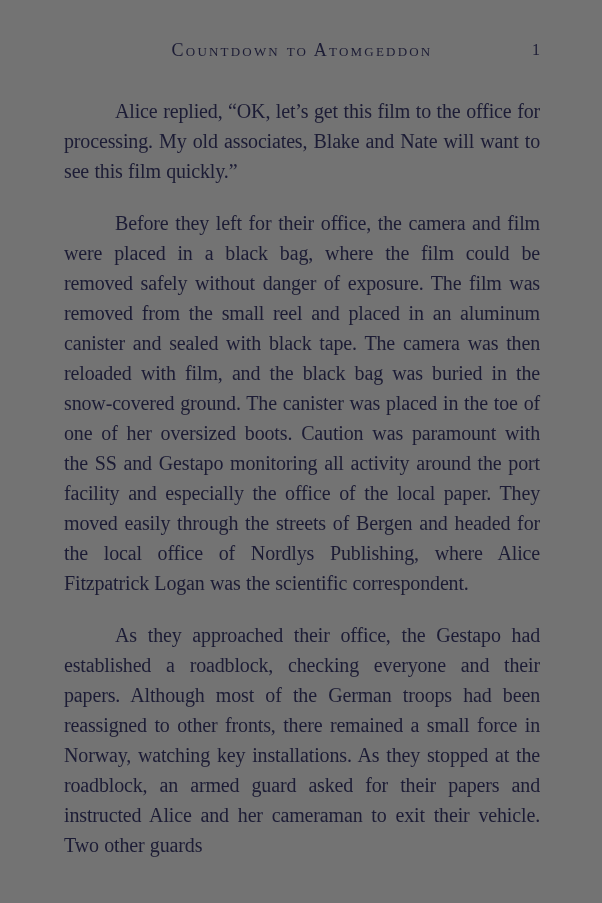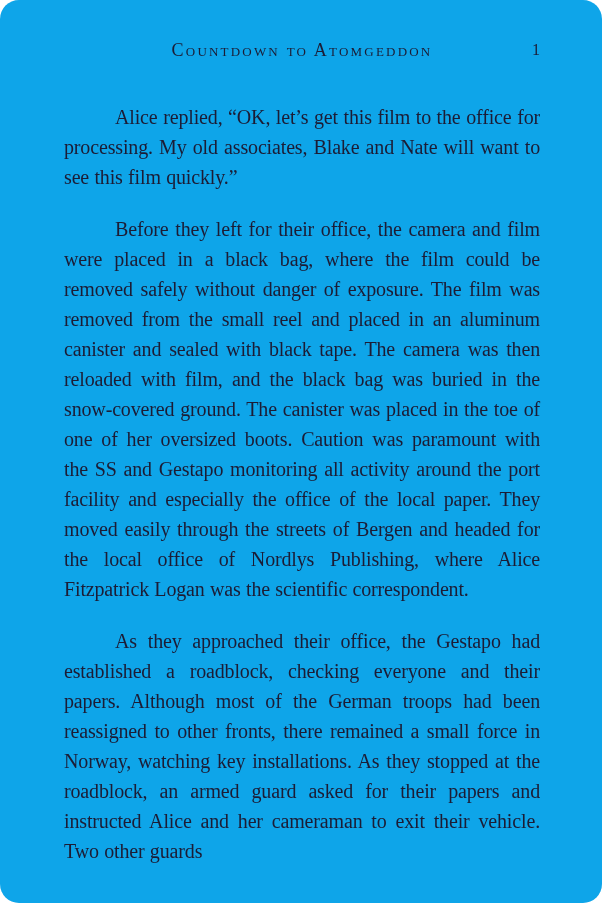--- a/index.html
+++ b/index.html
@@ -11,22 +11,21 @@
     height: 903px;
     background: #ffffff;
     font-family: "Liberation Serif", serif;
     color: #1c1c35;
     position: relative;
     overflow: hidden;
   }
   .page {
     position: absolute;
     inset: 0;
-    background: #0ea5e9;
-    border-radius: 19px;
+    background: #737373;
   }
   .running-header {
     position: absolute;
     top: 41px;
     left: 64px;
     width: 476px;
     height: 20px;
   }
   .running-head-title {
     display: block;
@@ -45,21 +44,21 @@
     line-height: 16px;
     color: #1c1c35;
   }
   .page-text {
     position: absolute;
     top: 84px;
     left: 64px;
     width: 476px;
   }
   p.body-par {
-    margin: 18px 0 22px 0;
+    margin: 12px 0 22px 0;
     font-size: 20px;
     line-height: 30px;
     text-align: justify;
     text-indent: 51px;
     letter-spacing: -0.15px;
     word-spacing: 0.5px;
     color: #1c1c35;
   }
   p.body-par:last-child {
     margin-bottom: 0;

